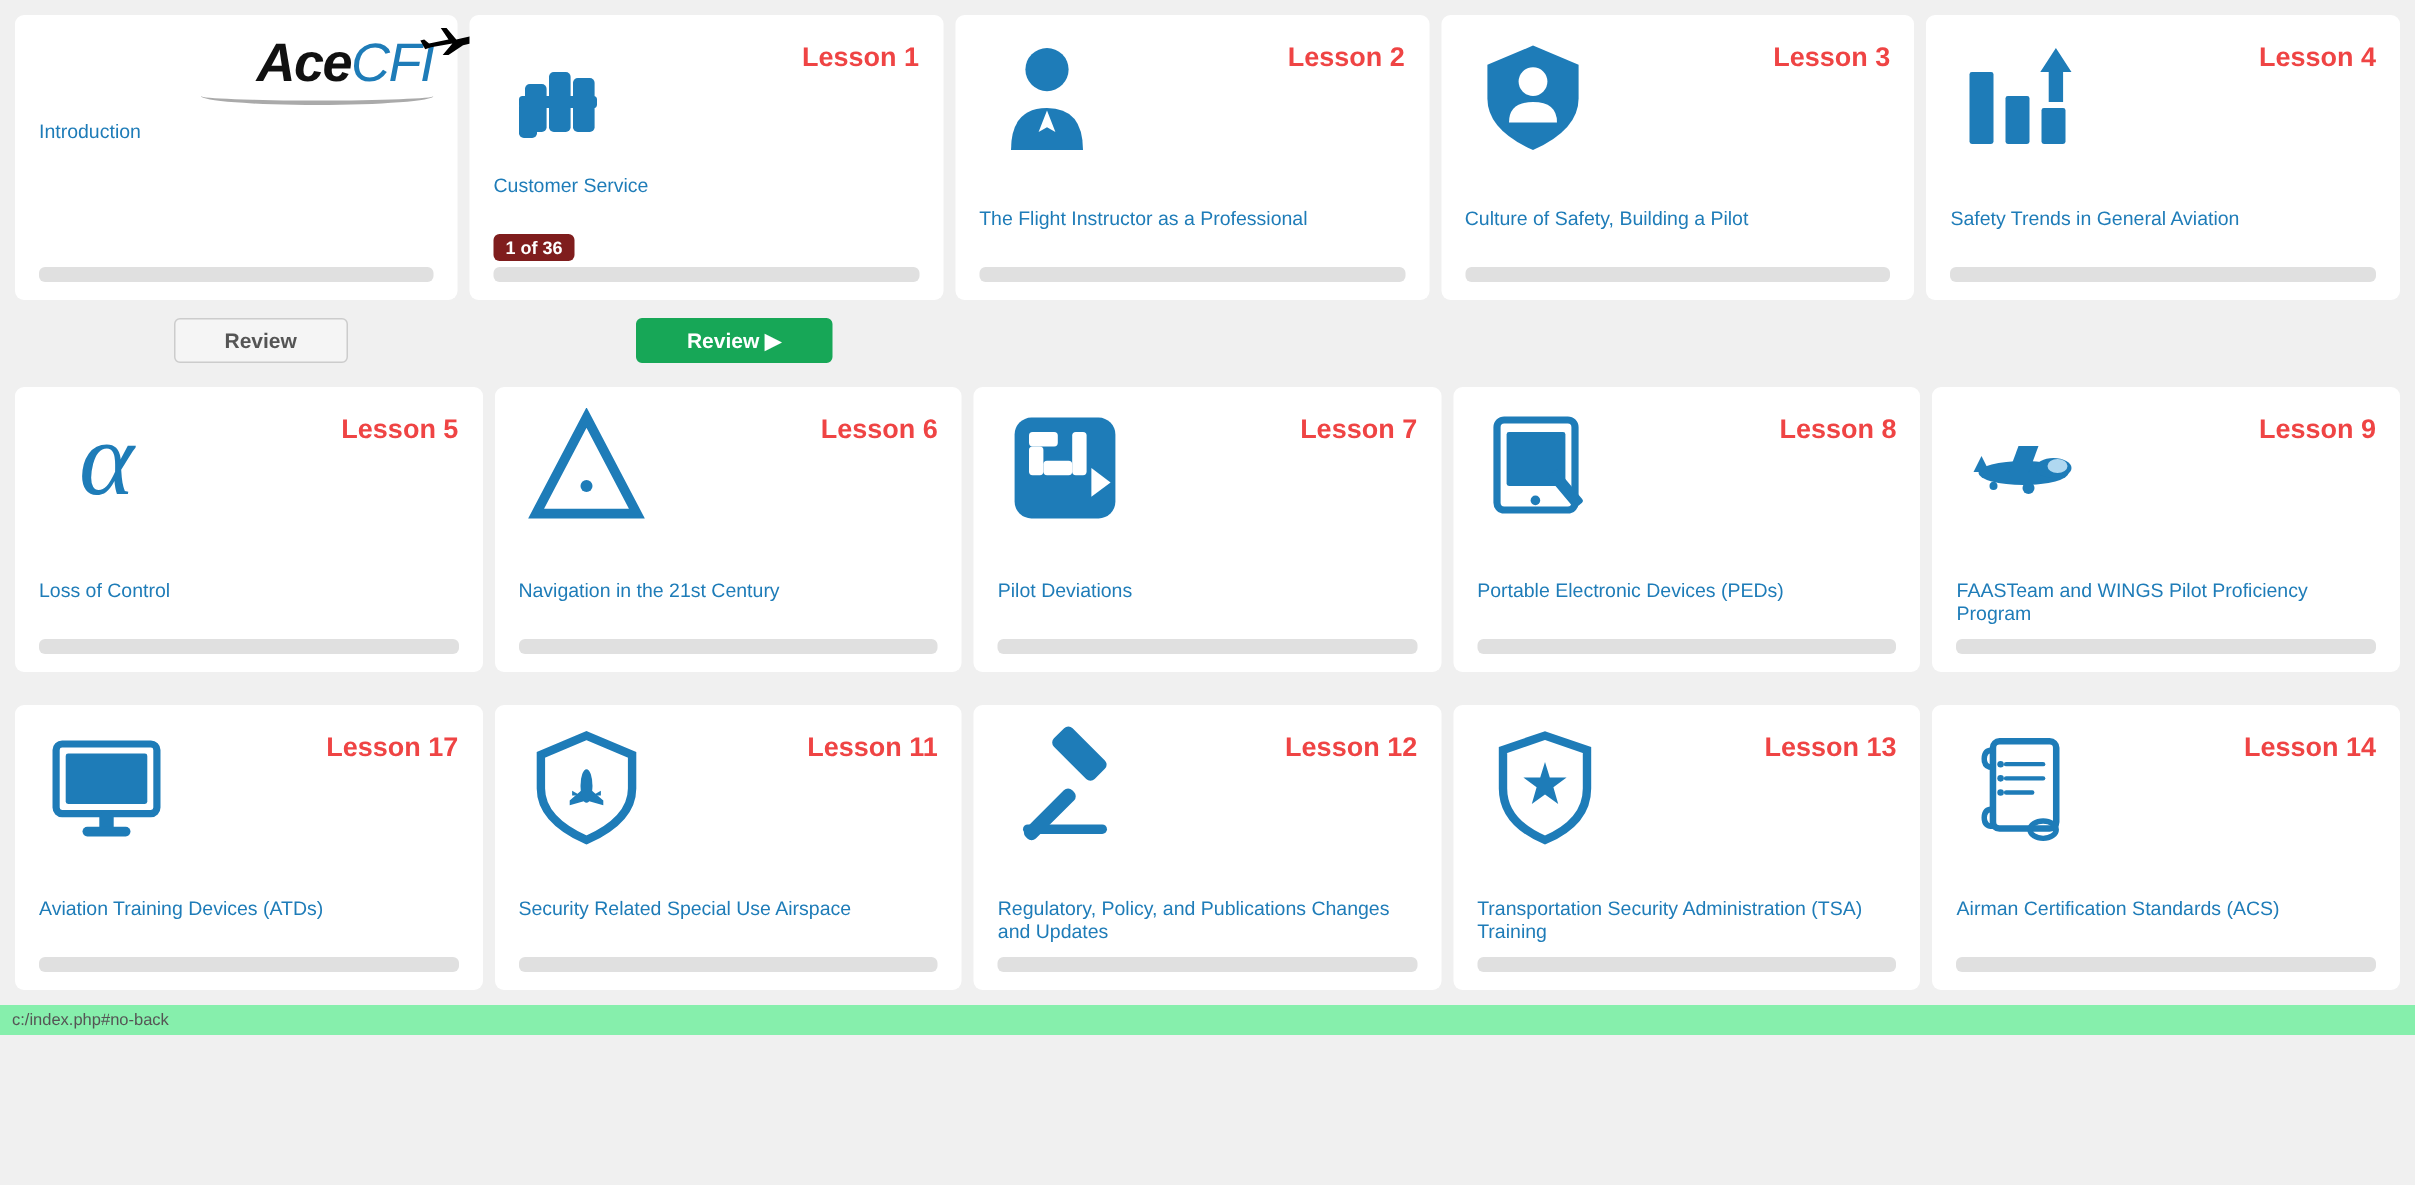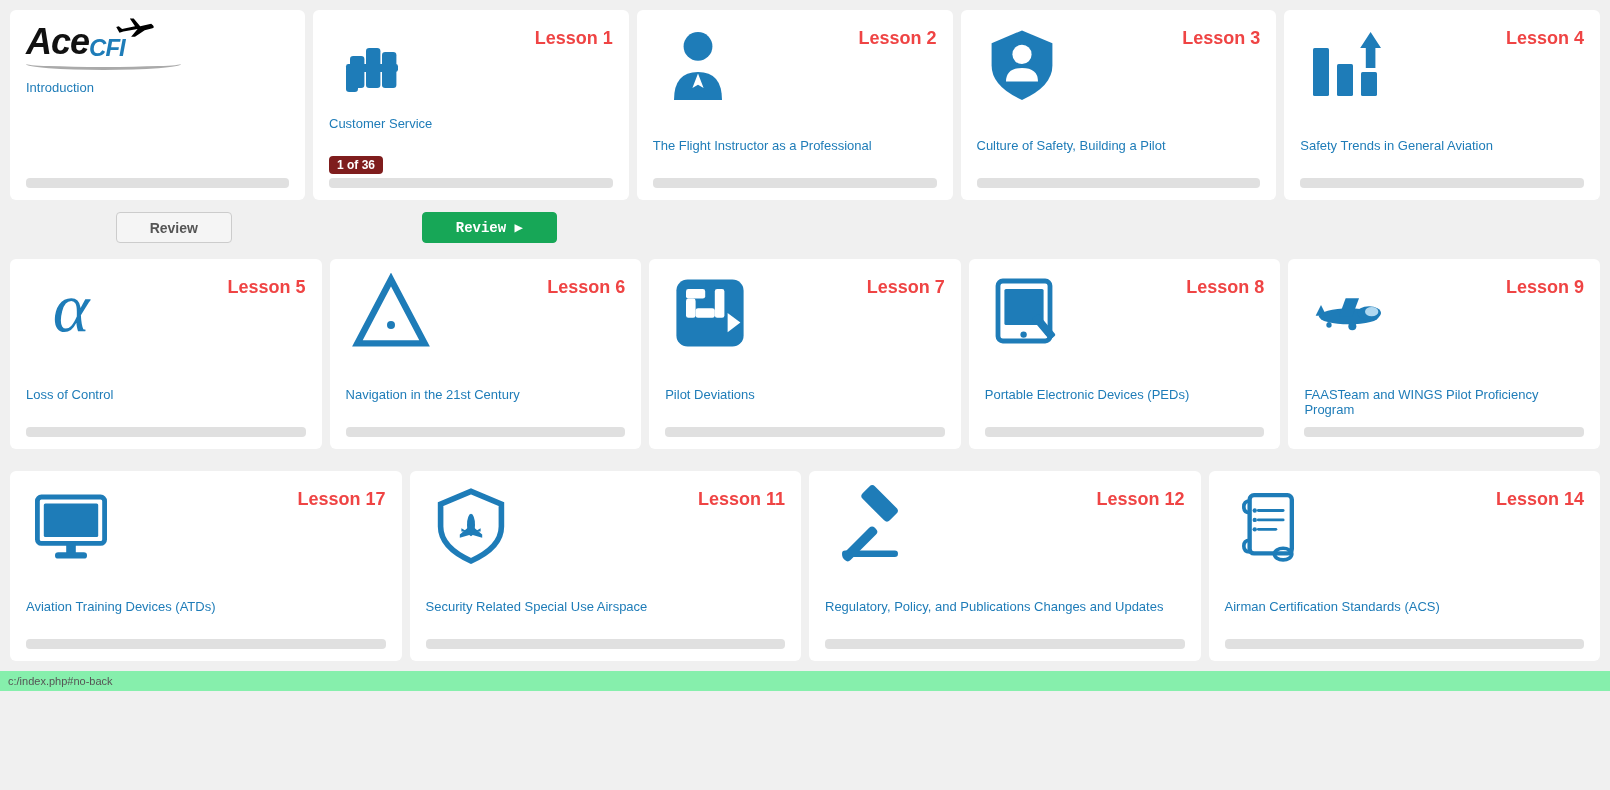--- a/index.html
+++ b/index.html
@@ -96,21 +96,20 @@
       font-weight: bold;
       cursor: pointer;
       border: 1px solid #ccc;
       background: #f5f5f5;
       color: #555;
     }
     .review-btn.active {
       background: #17a757;
       color: #fff;
       border-color: #17a757;
-      font-family: Liberation Mono, monospace;
     }
     .intro-card {
       min-width: 180px;
       max-width: 295px;
     }
     .statusbar {
       font-size: 11px;
       color: #555;
       padding: 4px 8px;
       background: #86efac;
@@ -130,28 +129,28 @@
 </head>
 <body>
 
 <div class="grid-wrapper">
 
   <div class="row">
 
     <div class="card intro-card">
       <div style="flex:1;">
 
-        <div style="display:flex;flex-direction:column;align-items:flex-start;margin-bottom:10px;">
+        <div style="display:flex;flex-direction:column;align-items:flex-end;margin-bottom:10px;">
           <div style="display:flex;align-items:flex-end;position:relative;">
 
             <svg style="position:absolute;top:-8px;right:-30px;fill:#000;width:40px;height:22px;" viewBox="0 0 60 34">
               <path d="M55,12 L38,16 L28,4 L22,4 L30,16 L10,20 L5,16 L1,17 L6,26 L12,24 L34,20 L24,32 L30,32 L45,22 L57,19 Q62,17 55,12Z"></path>
             </svg>
             <span style="font-size:36px;font-weight:900;font-style:italic;color:#111;letter-spacing:-1px;line-height:1;">Ace</span>
-              <span style="font-size:24px;font-weight:700;font-style:italic;color:#1e7cb8;letter-spacing:-1px;line-height:1;">CFI</span>
+              <span style="font-size:36px;font-weight:400;font-style:italic;color:#1e7cb8;letter-spacing:-1px;line-height:1;">CFI</span>
           </div>
           <div style="width:155px;height:12px;border-bottom:3px solid #aaa;border-radius:0 0 60% 60%;margin-top:-2px;"></div>
         </div>
         <div class="card-title" style="color:#1e7cb8;font-size:13px;">Introduction</div>
       </div>
       <div class="progress-bar-bg"></div>
     </div>
 
     <div class="card">
       <div class="card-top">
@@ -380,20 +379,35 @@
 
             <rect x="15" y="82" width="70" height="8" rx="4"></rect>
           </svg>
         </div>
         <div class="card-lesson-label">Lesson 12</div>
       </div>
       <div class="card-title">Regulatory, Policy, and Publications Changes and Updates</div>
       <div class="progress-bar-bg"></div>
     </div>
 
+    <div class="card">
+      <div class="card-top">
+        <div class="card-icon">
+          <svg viewBox="0 0 100 100">
+
+            <path d="M50,8 L85,20 L85,52 Q85,80 50,95 Q15,80 15,52 L15,20 Z" fill="none" stroke="#1e7cb8" stroke-width="7"></path>
+
+            <polygon points="50,30 54,43 68,43 57,51 61,65 50,57 39,65 43,51 32,43 46,43" fill="#1e7cb8"></polygon>
+          </svg>
+        </div>
+        <div class="card-lesson-label">Lesson 13</div>
+      </div>
+      <div class="card-title">Transportation Security Administration (TSA) Training</div>
+      <div class="progress-bar-bg"></div>
+    </div>
 
     <div class="card">
       <div class="card-top">
         <div class="card-icon">
           <svg viewBox="0 0 100 110">
 
             <rect x="22" y="14" width="58" height="80" rx="6" fill="none" stroke="#1e7cb8" stroke-width="6"></rect>
 
             <path d="M22,22 Q14,22 14,30 Q14,38 22,38" fill="none" stroke="#1e7cb8" stroke-width="5"></path>
 

